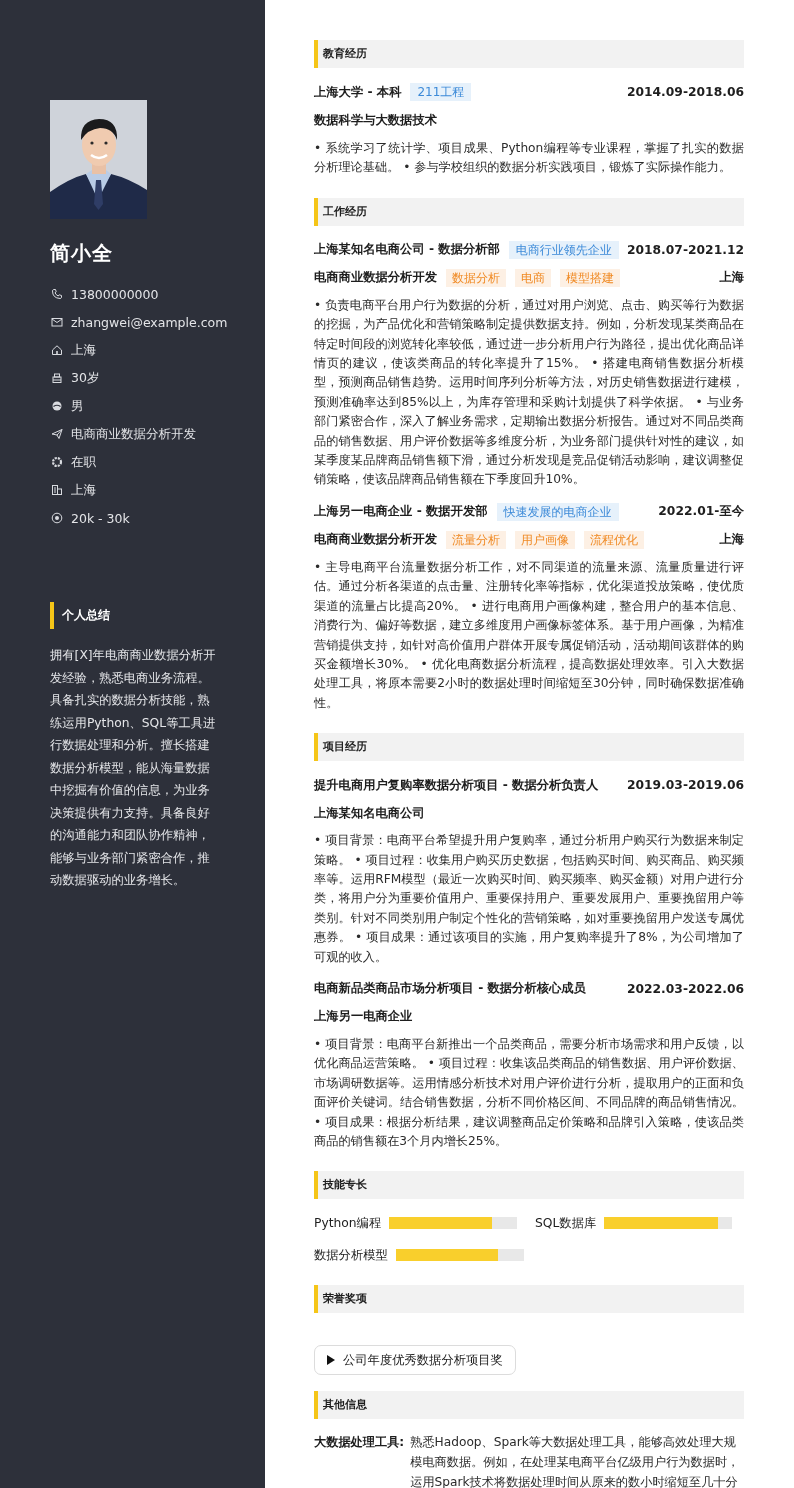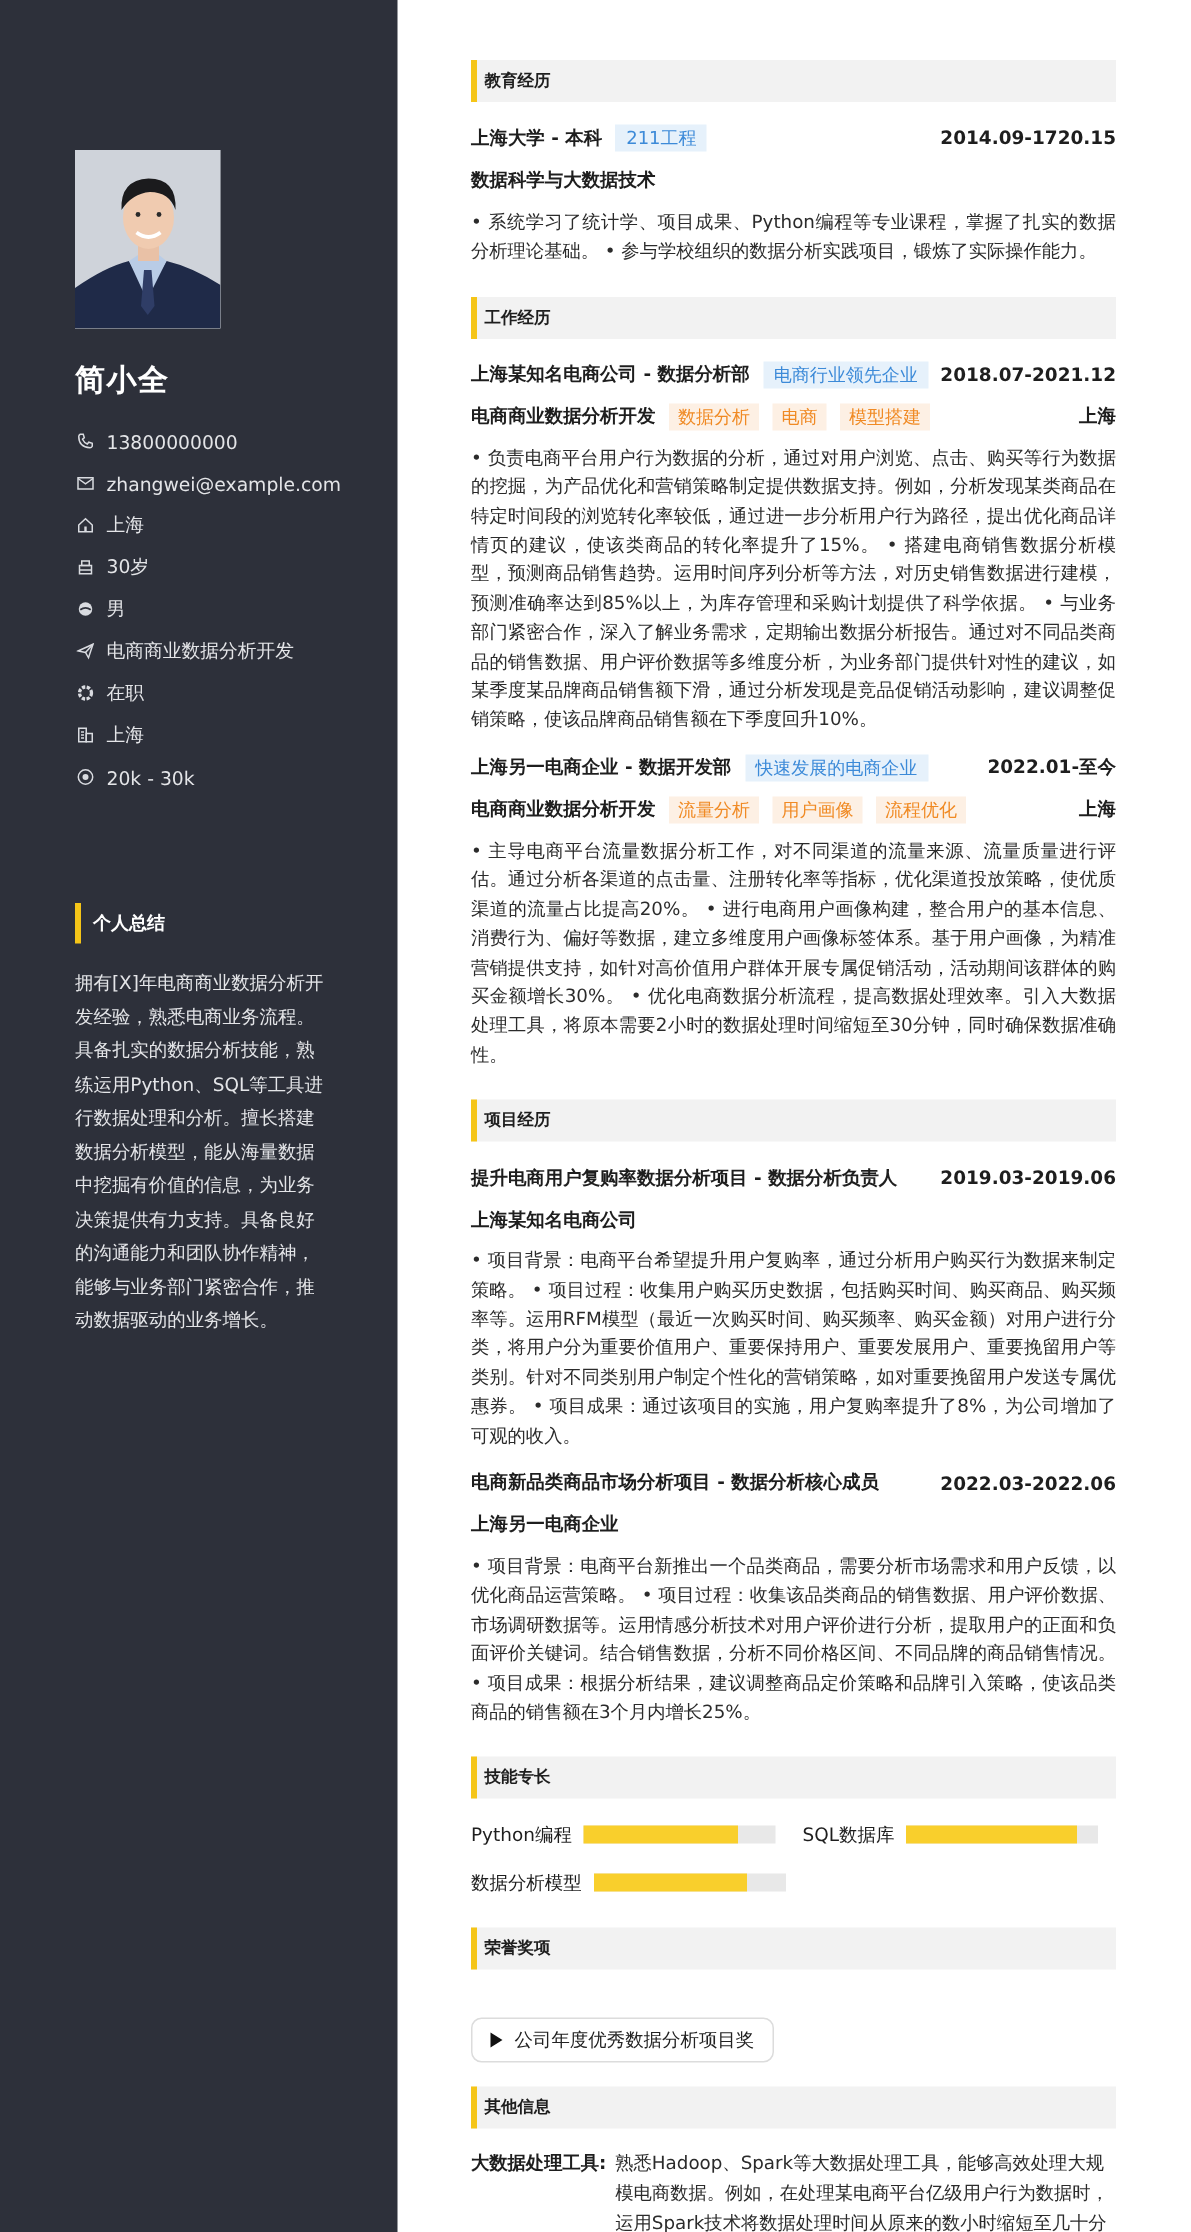--- a/index.html
+++ b/index.html
@@ -151,21 +151,21 @@
 
 <main class="main">
 
   <section>
     <div class="sec-head">教育经历</div>
     <div class="row" style="margin-top:14px;">
       <div class="left">
         <span>上海大学 - 本科</span>
         <span class="tag-blue">211工程</span>
       </div>
-      <span>2014.09-1720.15</span>
+      <span>2014.09-2018.06</span>
     </div>
     <div class="row" style="margin-top:8px;">
       <span>数据科学与大数据技术</span>
     </div>
     <p class="desc" style="margin-top:9px;">• 系统学习了统计学、项目成果、Python编程等专业课程，掌握了扎实的数据分析理论基础。 • 参与学校组织的数据分析实践项目，锻炼了实际操作能力。</p>
   </section>
 
   <section style="margin-top:20px;">
     <div class="sec-head">工作经历</div>
 

